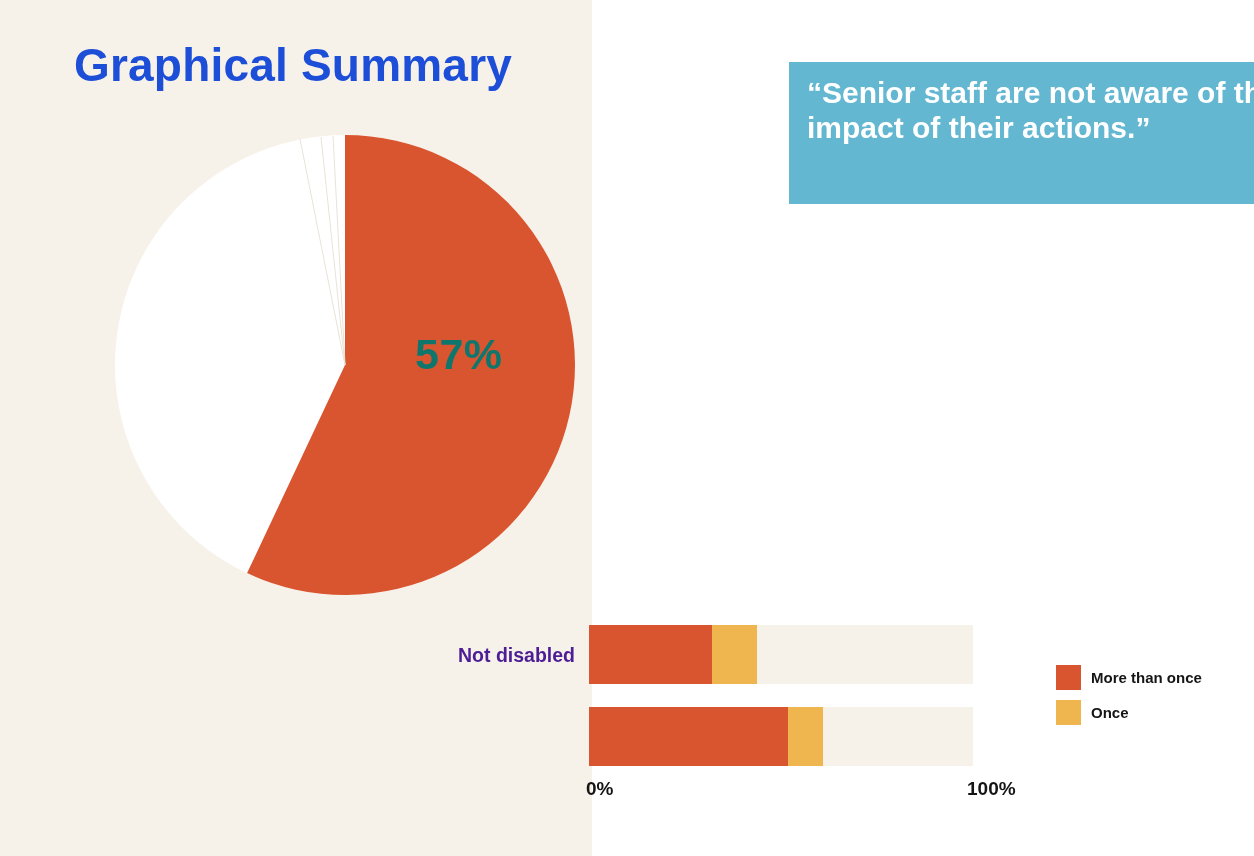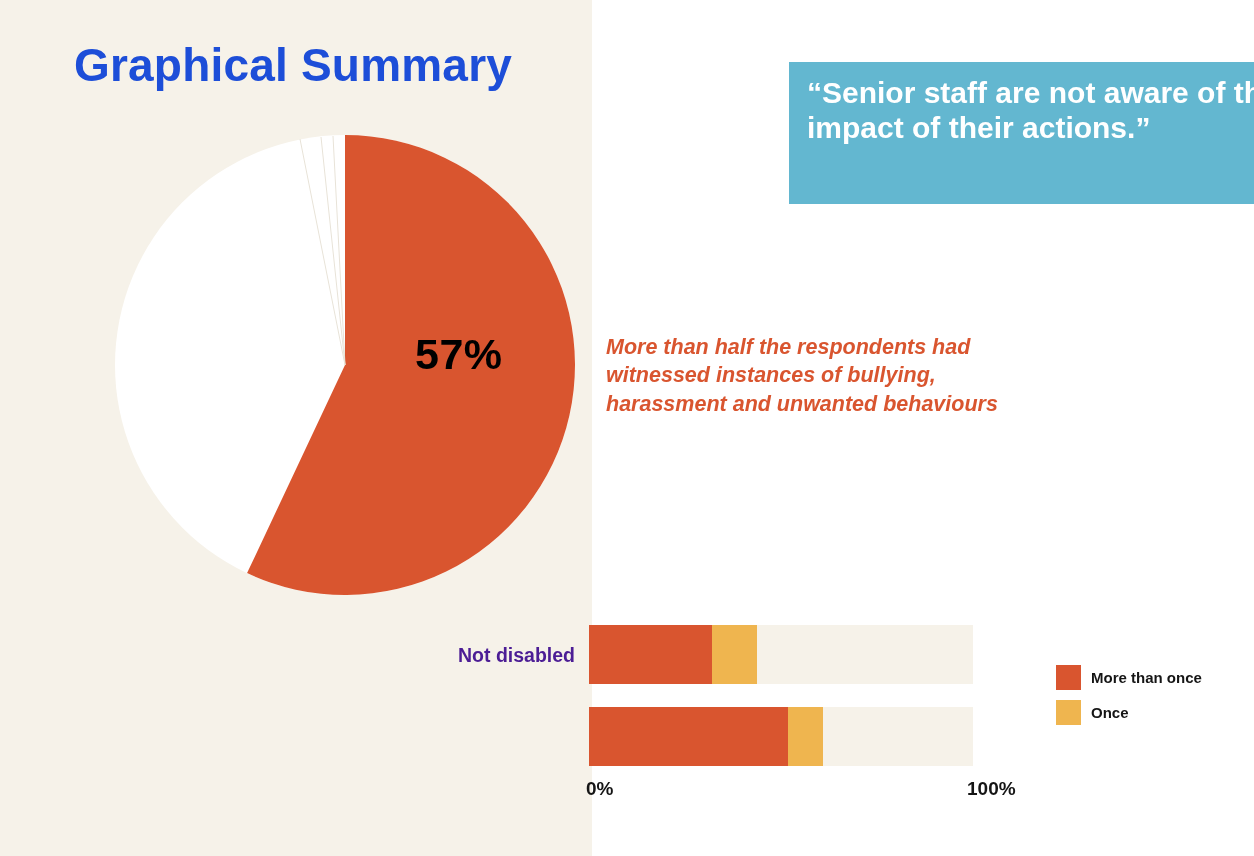--- a/index.html
+++ b/index.html
@@ -44,21 +44,21 @@
     width: 460px;
     height: 460px;
   }
   .pie-svg { display: block; width: 460px; height: 460px; }
   .pie-value-label {
     position: absolute;
     left: 300px;
     top: 195px;
     font-size: 43px;
     font-weight: 700;
-    color: #000000;
+    color: #0f766e;
     letter-spacing: 0.5px;
   }
   
   .quote-box {
     position: absolute;
     left: 789px;
     top: 62px;
     width: 545px;
     height: 142px;
     background: #63b7d0;
@@ -186,21 +186,20 @@
         <line x1="230" y1="230" x2="218" y2="1"></line>
       </g>
     </svg>
     <div class="pie-value-label">57%</div>
   </div>
 
   <div class="quote-box">
     <div class="quote-text">“Senior staff are not aware of the impact of their actions.”</div>
   </div>
 
-  <div class="caption caption-pie">More than half the respondents had witnessed instances of bullying, harassment and unwanted behaviours</div>
 
   <div class="bar-chart">
 
     <div class="bar-cat-label row0">Not disabled</div>
     <div class="bar-row row0" style="background: rgb(246, 242, 233);">
       <div class="seg seg-more" style="width: 32%; background: rgb(217, 85, 47);"></div>
       <div class="seg seg-once" style="left: 32%; width: 11.7%; background: rgb(239, 181, 79);"></div>
     </div>
 
     <div class="bar-row row1" style="background: rgb(246, 242, 233);">

